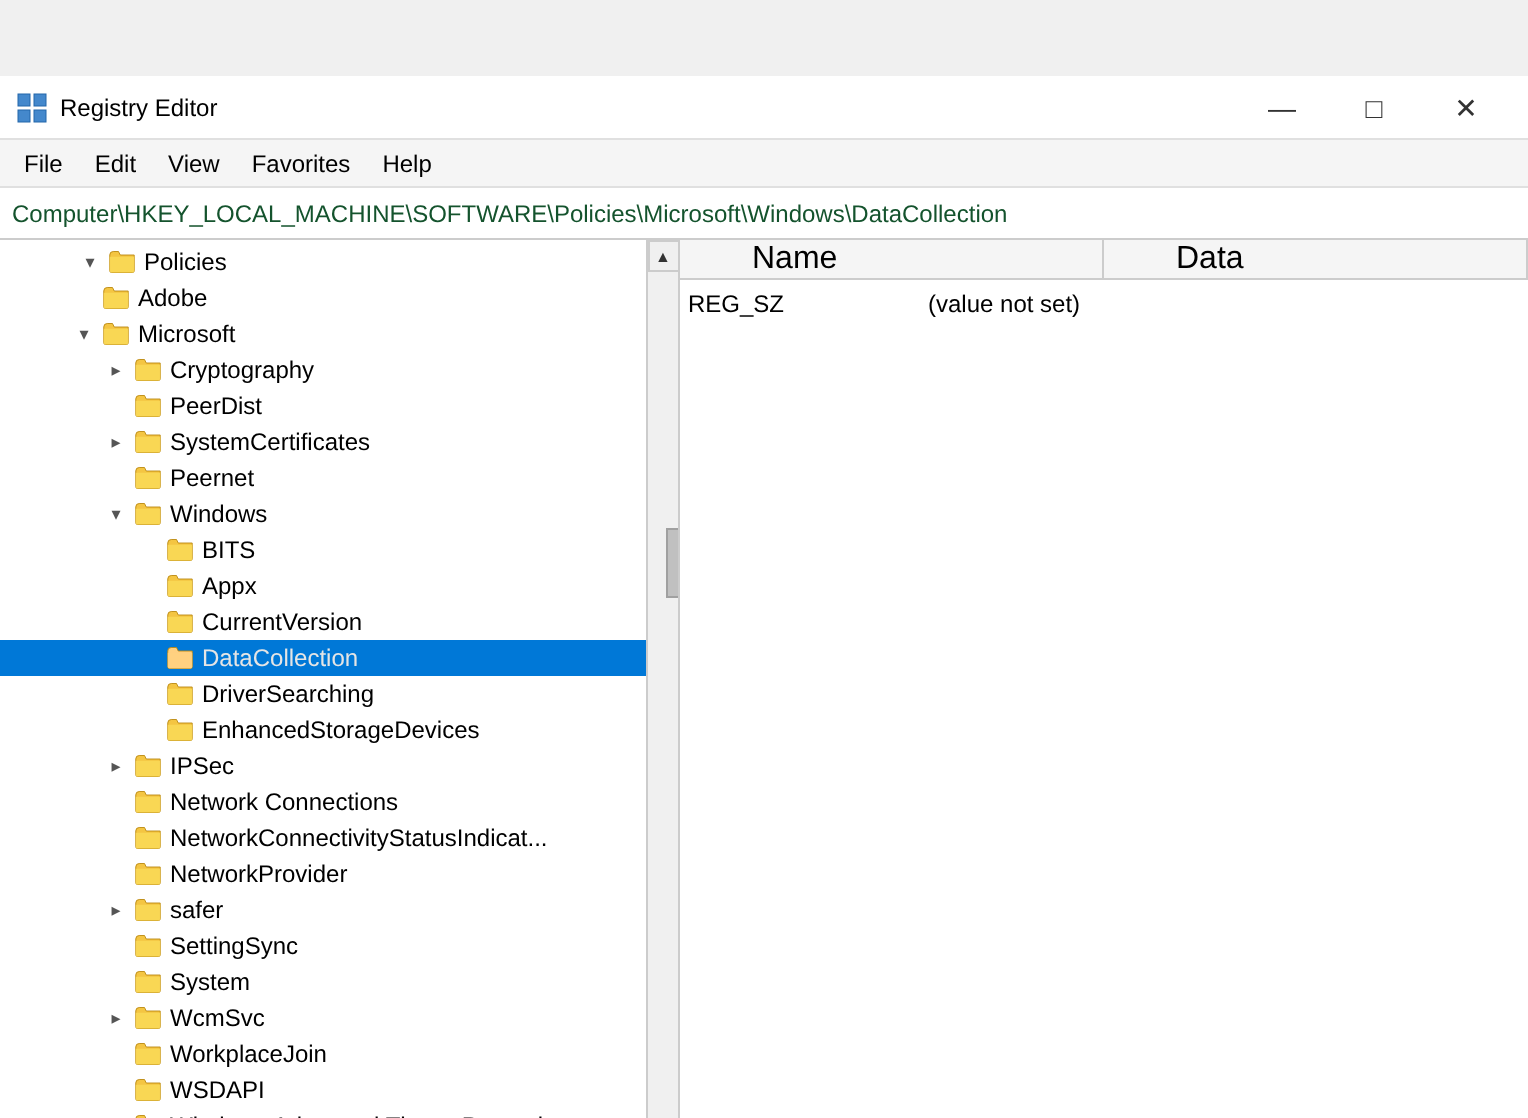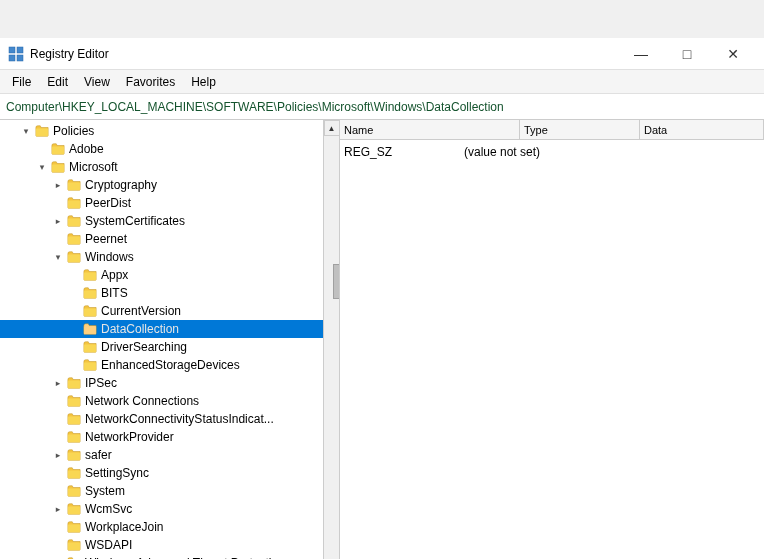--- a/index.html
+++ b/index.html
@@ -147,21 +147,21 @@
     }
     .folder-icon svg {
       width: 14px;
       height: 14px;
     }
 
     .tree-label {
       font-size: 12px;
       color: inherit;
     }
-    .indent-1 { padding-left: 18px; }
+    .indent-1 { padding-left: 18px; margin-left: 19px; }
     .indent-2 { padding-left: 34px; align-items: center; }
     .indent-3 { padding-left: 50px; }
     .indent-4 { padding-left: 66px; }
 
     
     .tree-scrollbar {
       width: 16px;
       background: #f0f0f0;
       border-left: 1px solid #ccc;
       display: flex;
@@ -179,27 +179,28 @@
 
     
     .col-headers {
       display: flex;
       background: #f5f5f5;
       border-bottom: 1px solid #ccc;
       height: 20px;
       align-items: center;
     }
     .col-header {
-      font-size: 11px;
+      font-size: 16px;
       padding: 0 4px;
       color: #000;
       border-right: 1px solid #ccc;
       height: 100%;
       display: flex;
       align-items: center;
+      margin-left: 32px;
     }
     .col-name { width: 180px; }
     .col-type { width: 120px; }
     .col-data { flex: 1; }
 
     
     .data-content {
       flex: 1;
       overflow: hidden;
       padding: 2px 0;
@@ -428,31 +429,31 @@
           <span class="tree-label">Windows</span>
         </div>
         <div class="tree-item indent-4">
           <span class="tree-arrow none"></span>
           <span class="folder-icon">
             <svg viewBox="0 0 16 14" fill="none" xmlns="http://www.w3.org/2000/svg">
     <path d="M1 3 Q1 1 3 1 L6 1 L7 3 L15 3 Q15 3 15 4 L15 12 Q15 13 14 13 L2 13 Q1 13 1 12 Z" fill="#f4c542" stroke="#b8860b" stroke-width="0.5"></path>
     <path d="M1 4 L15 4 L15 12 Q15 13 14 13 L2 13 Q1 13 1 12 Z" fill="#f9d857" opacity="0.9"></path>
   </svg>
           </span>
+          <span class="tree-label">BITS</span>
+        </div>
+        <div class="tree-item indent-4">
+          <span class="tree-arrow none"></span>
+          <span class="folder-icon">
+            <svg viewBox="0 0 16 14" fill="none" xmlns="http://www.w3.org/2000/svg">
+    <path d="M1 3 Q1 1 3 1 L6 1 L7 3 L15 3 Q15 3 15 4 L15 12 Q15 13 14 13 L2 13 Q1 13 1 12 Z" fill="#f4c542" stroke="#b8860b" stroke-width="0.5"></path>
+    <path d="M1 4 L15 4 L15 12 Q15 13 14 13 L2 13 Q1 13 1 12 Z" fill="#f9d857" opacity="0.9"></path>
+  </svg>
+          </span>
           <span class="tree-label">Appx</span>
-        </div>
-        <div class="tree-item indent-4">
-          <span class="tree-arrow none"></span>
-          <span class="folder-icon">
-            <svg viewBox="0 0 16 14" fill="none" xmlns="http://www.w3.org/2000/svg">
-    <path d="M1 3 Q1 1 3 1 L6 1 L7 3 L15 3 Q15 3 15 4 L15 12 Q15 13 14 13 L2 13 Q1 13 1 12 Z" fill="#f4c542" stroke="#b8860b" stroke-width="0.5"></path>
-    <path d="M1 4 L15 4 L15 12 Q15 13 14 13 L2 13 Q1 13 1 12 Z" fill="#f9d857" opacity="0.9"></path>
-  </svg>
-          </span>
-          <span class="tree-label">BITS</span>
         </div>
         <div class="tree-item indent-4">
           <span class="tree-arrow none"></span>
           <span class="folder-icon">
             <svg viewBox="0 0 16 14" fill="none" xmlns="http://www.w3.org/2000/svg">
     <path d="M1 3 Q1 1 3 1 L6 1 L7 3 L15 3 Q15 3 15 4 L15 12 Q15 13 14 13 L2 13 Q1 13 1 12 Z" fill="#f4c542" stroke="#b8860b" stroke-width="0.5"></path>
     <path d="M1 4 L15 4 L15 12 Q15 13 14 13 L2 13 Q1 13 1 12 Z" fill="#f9d857" opacity="0.9"></path>
   </svg>
           </span>
           <span class="tree-label">CurrentVersion</span>
@@ -605,21 +606,20 @@
         <div class="scroll-thumb" style="position:absolute;top:30%;width:14px;height:35px;background:#c0c0c0;border:1px solid #a0a0a0;left:0;"></div>
       </div>
       <div class="scroll-arrow">▼</div>
     </div>
   </div>
 
   <div class="right-panel">
 
     <div class="col-headers">
       <div class="col-header col-name">Name</div>
-      <div class="col-header col-type">Type</div>
       <div class="col-header col-data">Data</div>
     </div>
 
     <div class="data-content" id="data-content">
 
     <div class="data-row">
           <div class="data-cell data-cell-type">REG_SZ</div>
           <div class="data-cell data-cell-data">(value not set)</div>
         </div>
       </div>

